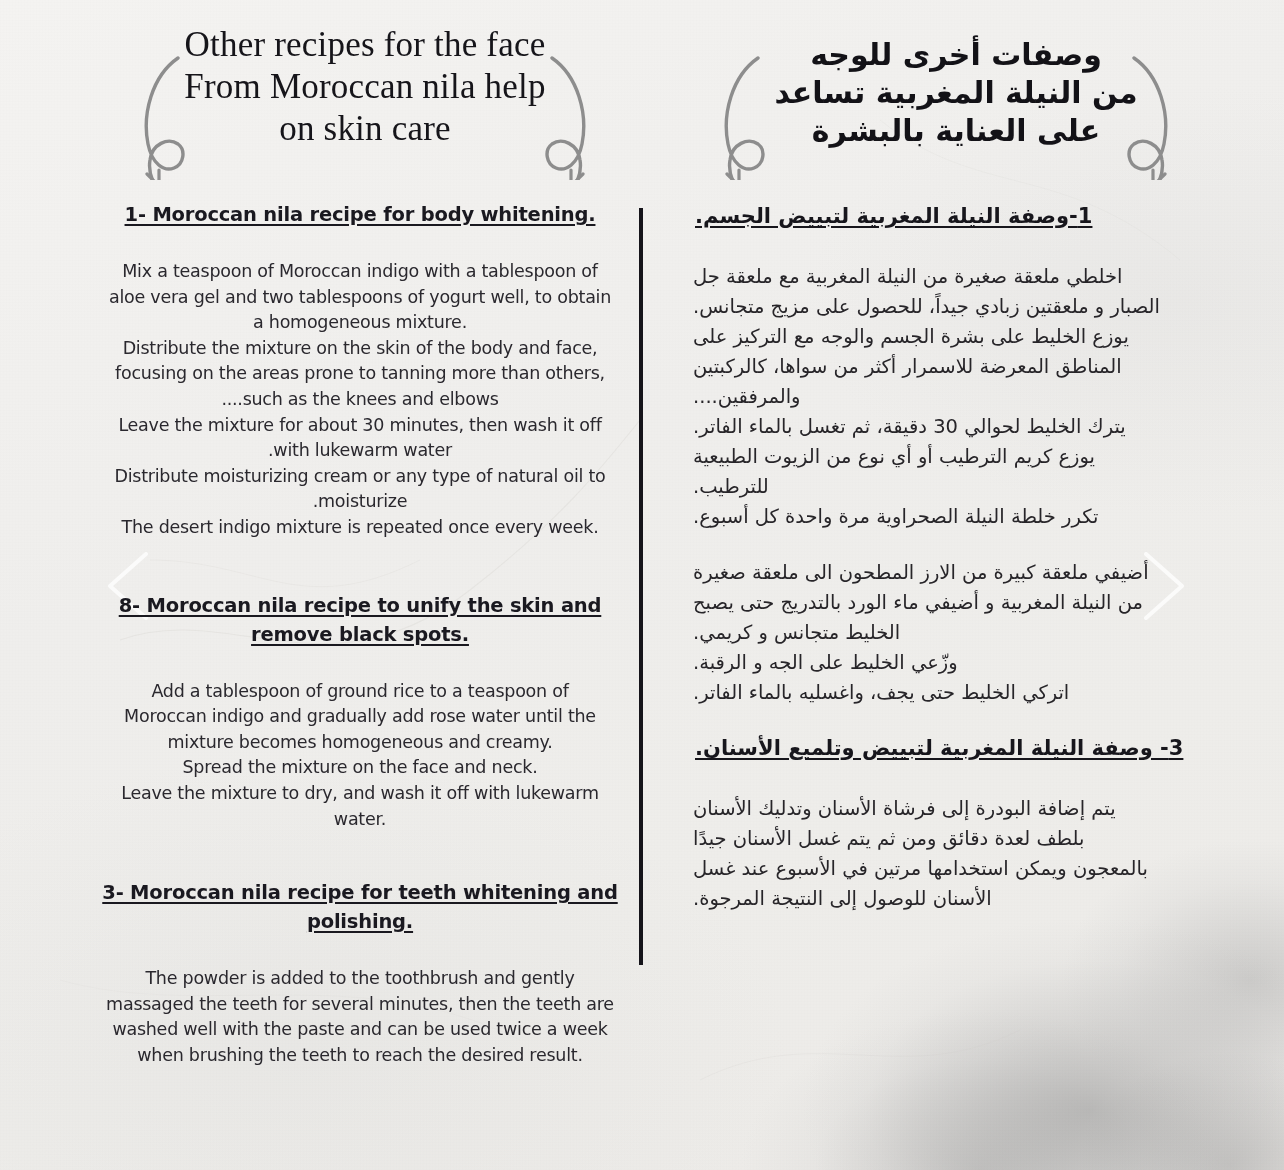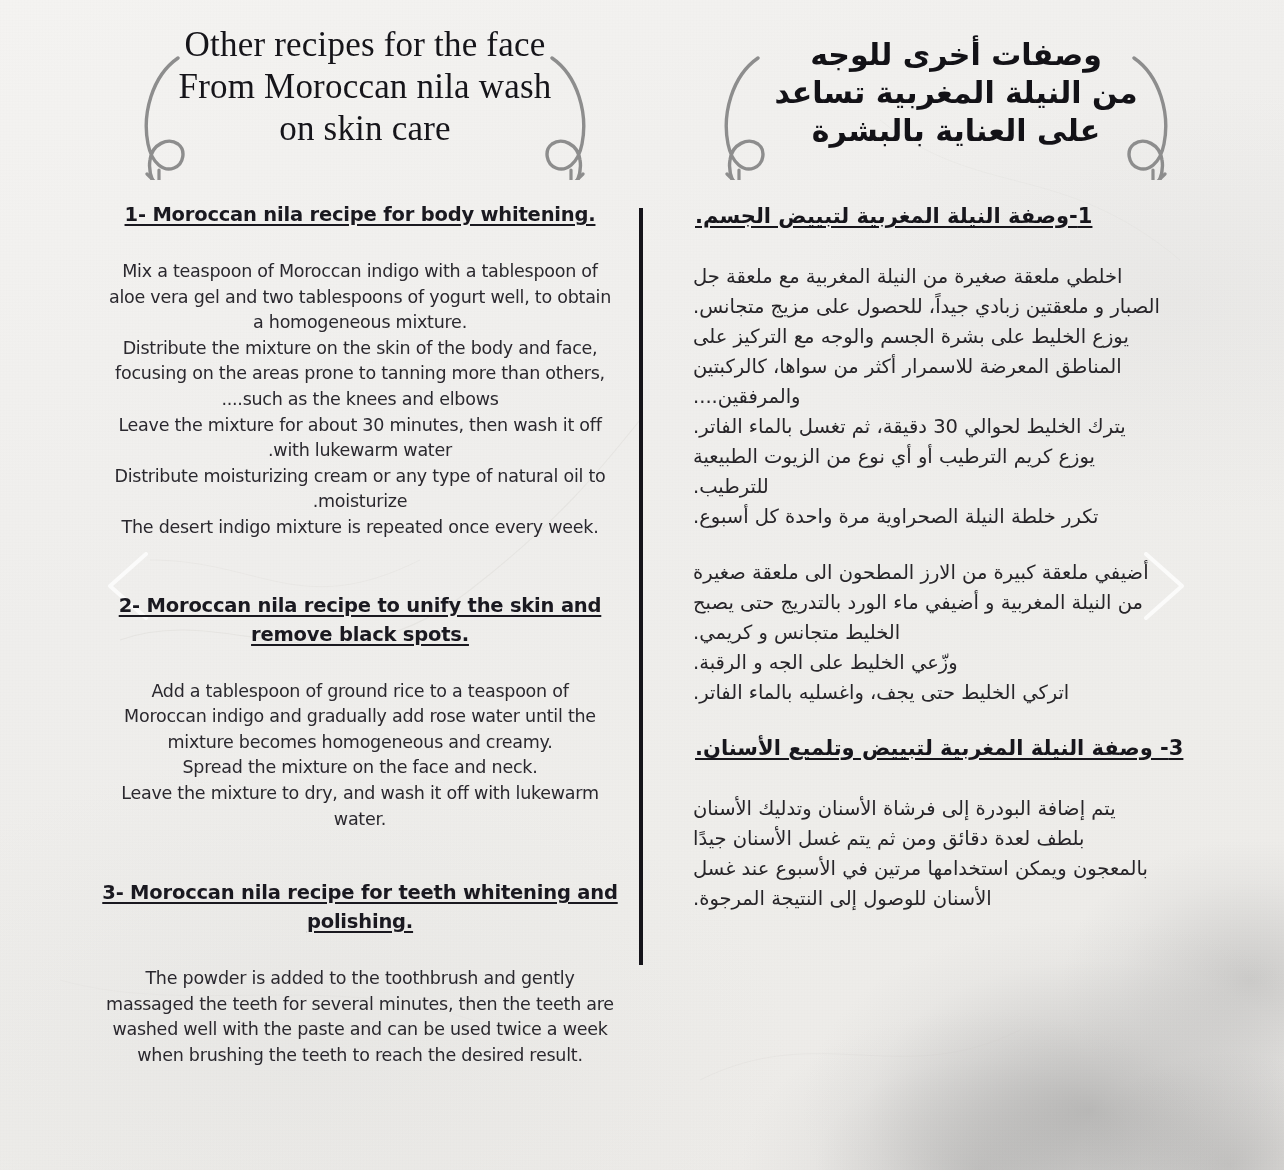--- a/index.html
+++ b/index.html
@@ -180,21 +180,21 @@
   <path d="M150 560 C 260 560, 300 620, 420 560" stroke="#d4d2ce" stroke-width="0.9" fill="none" opacity="0.5"></path>
   <path d="M880 120 C 980 200, 1060 160, 1180 260" stroke="#d6d4d0" stroke-width="0.9" fill="none" opacity="0.45"></path>
   <path d="M60 980 C 200 1020, 360 960, 520 1040" stroke="#d8d6d2" stroke-width="0.9" fill="none" opacity="0.4"></path>
   <path d="M700 1080 C 820 1020, 900 1090, 1020 1030" stroke="#cbc9c5" stroke-width="1" fill="none" opacity="0.35"></path>
 </svg>
 <div id="grain"></div>
 
 <div class="heading-row">
 
   <div class="title-en" style="white-space: pre-line;">Other recipes for the face
-From Moroccan nila  wash
+From Moroccan nila  help
 on skin care</div>
 
   <svg class="arrow" style="left:126px; top:52px;" width="92" height="128" viewBox="0 0 92 128">
     <g fill="none" stroke="#8d8d8d" stroke-width="3.4" stroke-linecap="round">
       <path d="M52 6 C 26 24, 16 62, 22 92 C 26 112, 38 120, 48 116 C 58 112, 60 98, 52 92 C 42 85, 26 92, 24 108 C 22 120, 26 130, 33 140"></path>
       <path d="M33 118 L 33 134 L 21 122" stroke-width="3.2"></path>
     </g>
   </svg>
 
   <div class="title-ar" style="white-space: pre-line;">وصفات أخرى للوجه
@@ -243,21 +243,21 @@
 focusing on the areas prone to tanning more than others,
 ....such as the knees and elbows
 Leave the mixture for about 30 minutes, then wash it off
 .with lukewarm water
 Distribute moisturizing cream or any type of natural oil to
 .moisturize
 The desert indigo mixture is repeated once every week.</div>
   </div>
 
   <div class="recipe r2">
-    <div class="r-head-en">2- Moroccan nila recipe to unify the skin and remove black spots.</div>
+    <div class="r-head-en">8- Moroccan nila recipe to unify the skin and remove black spots.</div>
     <div class="r-body-en">Add a tablespoon of ground rice to a teaspoon of
 Moroccan indigo and gradually add rose water until the
 mixture becomes homogeneous and creamy.
 Spread the mixture on the face and neck.
 Leave the mixture to dry, and wash it off with lukewarm
 water.</div>
   </div>
 
   <div class="recipe r3">
     <div class="r-head-en">3- Moroccan nila recipe for teeth whitening and polishing.</div>

